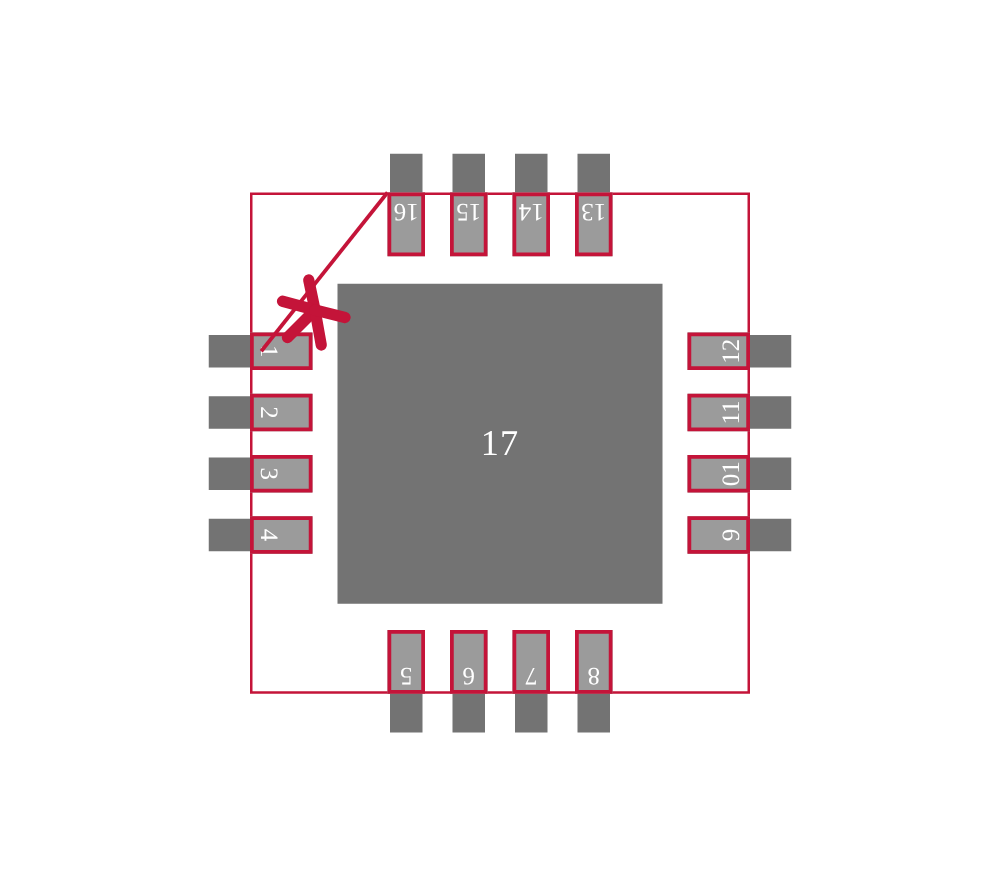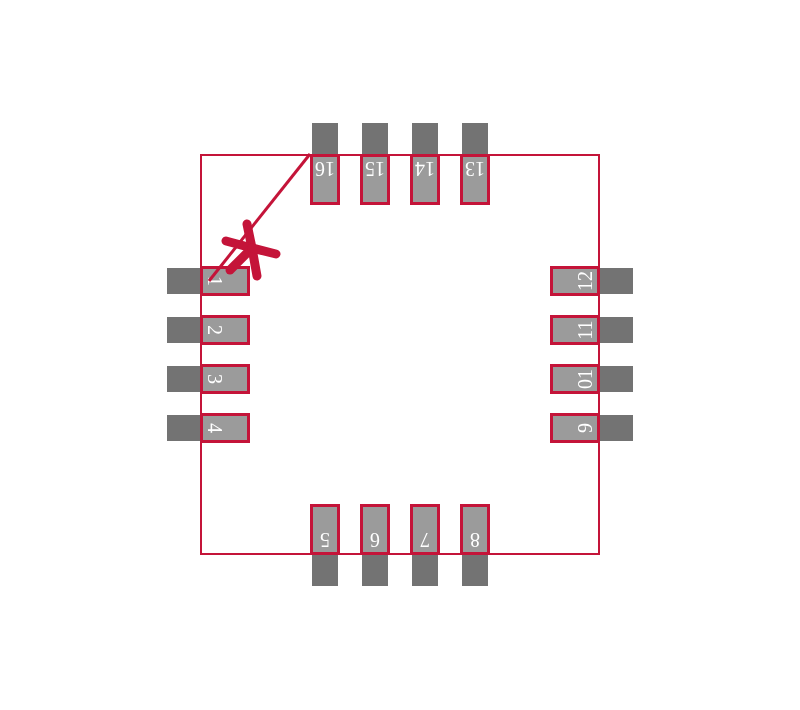--- a/index.html
+++ b/index.html
@@ -66,20 +66,23 @@
   <div class="term term-left" style="top:268px"></div>
   <div class="term term-left" style="top:317px"></div>
   <div class="term term-left" style="top:366px"></div>
   <div class="term term-left" style="top:415px"></div>
 
   <div class="term term-right" style="top:268px"></div>
   <div class="term term-right" style="top:317px"></div>
   <div class="term term-right" style="top:366px"></div>
   <div class="term term-right" style="top:415px"></div>
 
+  <div class="center-pad">
+    <span class="clbl">17</span>
+  </div>
 
   <div class="pad pad-top" style="left:310px">
     <span class="lbl tlbl">16</span>
   </div>
   <div class="pad pad-top" style="left:360px">
     <span class="lbl tlbl">15</span>
   </div>
   <div class="pad pad-top" style="left:410px">
     <span class="lbl tlbl">14</span>
   </div>

